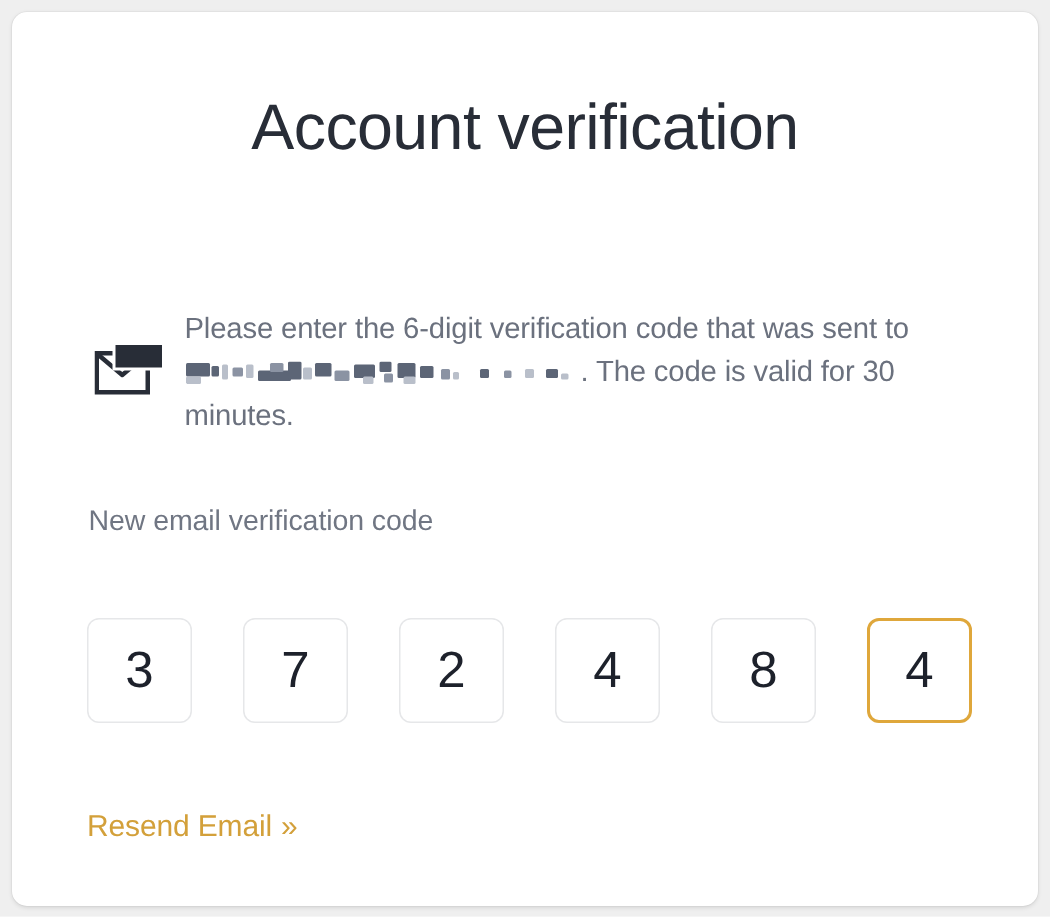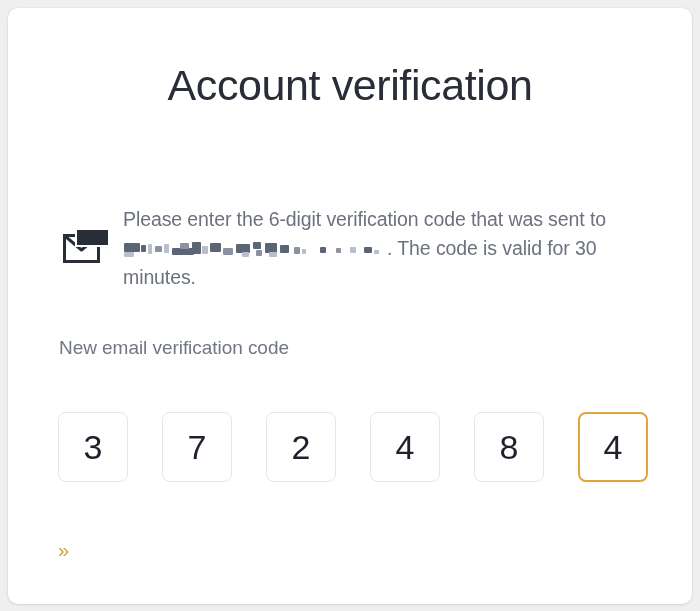--- a/index.html
+++ b/index.html
@@ -222,17 +222,18 @@
     <div class="digits">
       <div class="digit-box">3</div>
       <div class="digit-box">7</div>
       <div class="digit-box">2</div>
       <div class="digit-box">4</div>
       <div class="digit-box">8</div>
       <div class="digit-box focused">4</div>
     </div>
 
     <a class="resend" href="#">
+      <span>Resend Email</span>
       <span class="chev">»</span>
     </a>
 
   </div>
 </div>
 
 </body></html>

